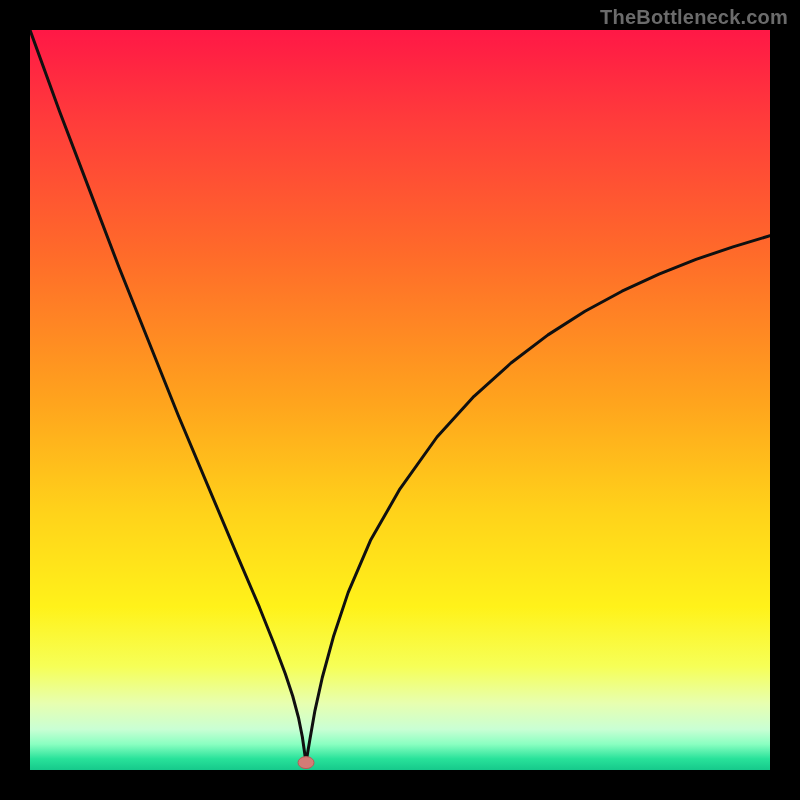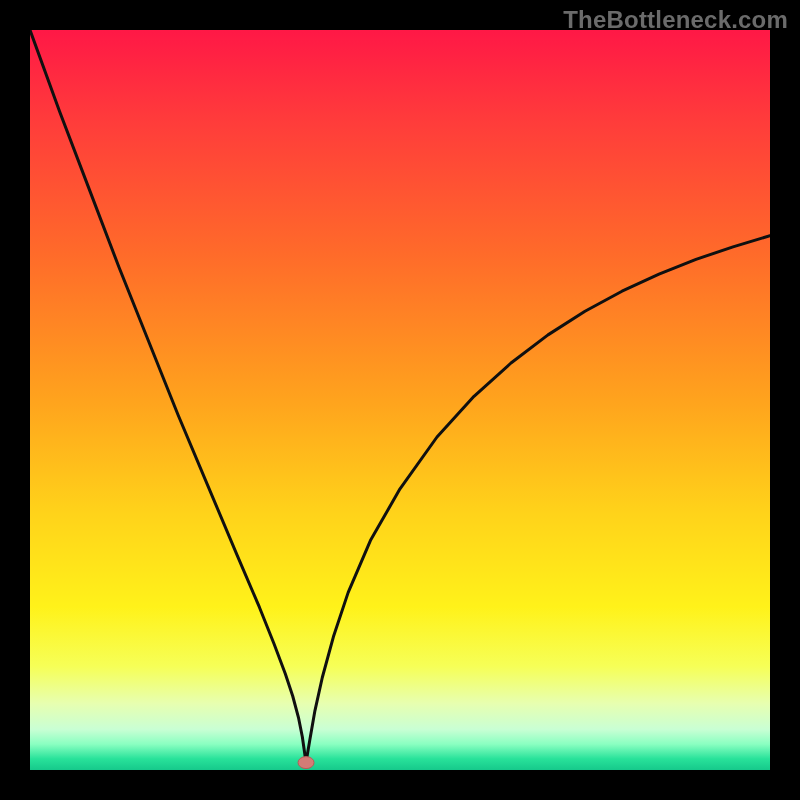--- a/index.html
+++ b/index.html
@@ -23,21 +23,21 @@
     position: absolute;
     left: 30px;
     top: 30px;
     width: 740px;
     height: 740px;
   }
   .watermark {
     position: absolute;
     top: 6px;
     right: 12px;
-    font-size: 24px;
+    font-size: 20px;
     font-weight: 600;
     color: #6b6b6b;
     letter-spacing: 0.2px;
   }
 </style>
 </head>
 <body>
 
 <div class="frame">
   <div class="plot">

